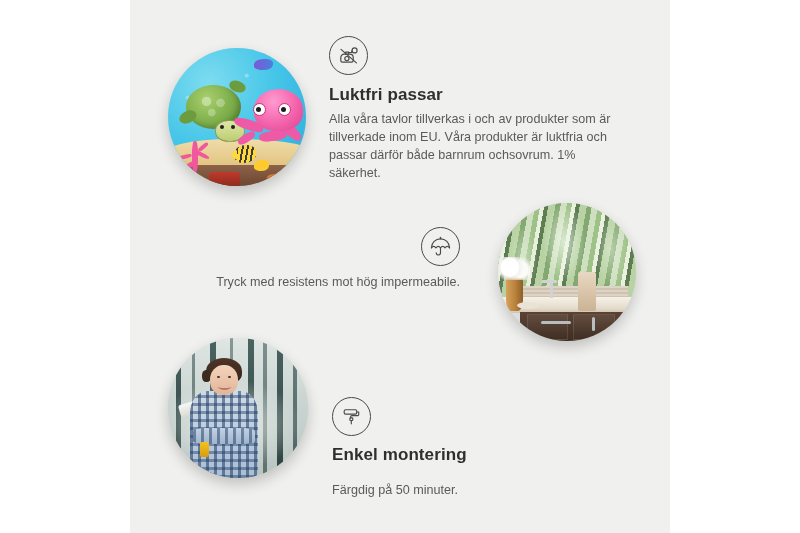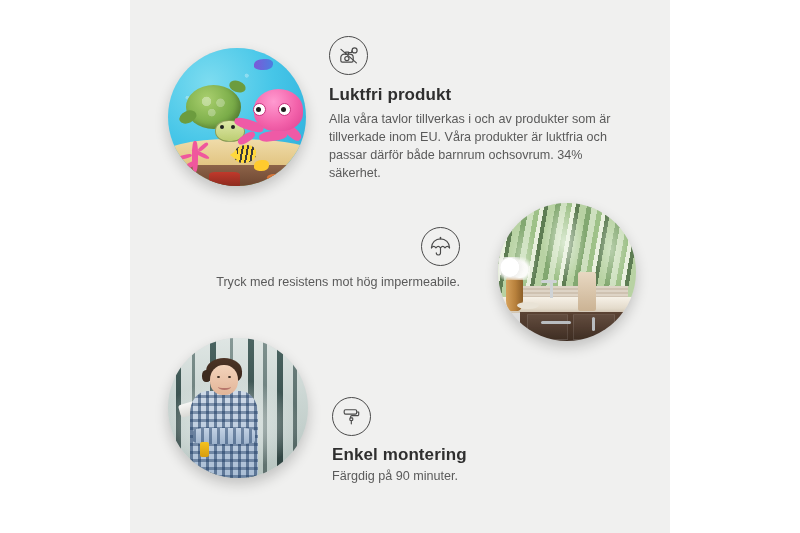--- a/index.html
+++ b/index.html
@@ -296,21 +296,21 @@
   #feature-odour .feat-title{margin-bottom:6px;}
 
   
   #feature-water{left:188px;top:227px;width:272px;text-align:right;}
   #feature-water .feat-icon{margin-left:auto;margin-bottom:8px;}
   #feature-water .feat-title{margin-bottom:4px;}
 
   
   #feature-mount{left:332px;top:397px;width:260px;}
   #feature-mount .feat-icon{margin-bottom:8px;}
-  #feature-mount .feat-title{margin-bottom:3px;}
+  #feature-mount .feat-title{margin-bottom:17px;}
 </style>
 </head>
 <body>
 
 <div class="stage">
 
   <div class="panel"></div>
 
   <div class="photo" id="photo-sea">
     <div class="inner">
@@ -396,22 +396,22 @@
     <div class="feat-icon">
       <svg width="26" height="26" viewBox="0 0 26 26" fill="none" stroke="#4a4a4a" stroke-width="1.2" stroke-linecap="round" stroke-linejoin="round">
         <path d="M8.2 11.2 h5.6 a3.4 3.4 0 0 1 3.4 3.4 v3.0 a1.6 1.6 0 0 1 -1.6 1.6 h-9.2 a1.6 1.6 0 0 1 -1.6 -1.6 v-3.0 a3.4 3.4 0 0 1 3.4 -3.4 z"></path>
         <path d="M9.6 11.2 v-2.0 h3.0 v2.0"></path>
         <path d="M12.6 9.5 h3.2 v-1.6"></path>
         <circle cx="18.6" cy="7.4" r="2.5"></circle>
         <circle cx="10.9" cy="15.6" r="2.1"></circle>
         <line x1="5.0" y1="6.4" x2="20.4" y2="19.9"></line>
       </svg>
     </div>
-    <h3 class="feat-title">Luktfri produkt</h3>
-    <p class="feat-text">Alla våra tavlor tillverkas i och av produkter som är tillverkade inom EU. Våra produkter är luktfria och passar därför både barnrum ochsovrum. 34% säkerhet.</p>
+    <h3 class="feat-title">Luktfri passar</h3>
+    <p class="feat-text">Alla våra tavlor tillverkas i och av produkter som är tillverkade inom EU. Våra produkter är luktfria och passar därför både barnrum ochsovrum. 1% säkerhet.</p>
   </div>
 
   <div class="feature" id="feature-water">
     <div class="feat-icon">
       <svg width="25" height="25" viewBox="0 0 26 26" fill="none" stroke="#4a4a4a" stroke-width="1.2" stroke-linecap="round" stroke-linejoin="round">
         <path d="M3.6 14.4 a9.4 9.4 0 0 1 18.8 0"></path>
         <path d="M3.6 14.4 q2.35 -3.1 4.7 0 q2.35 -3.1 4.7 0 q2.35 -3.1 4.7 0 q2.35 -3.1 4.7 0"></path>
         <line x1="13" y1="14.4" x2="13" y2="19.6"></line>
         <path d="M13 19.6 a2.2 2.2 0 0 1 -4.4 0"></path>
         <line x1="13" y1="5.0" x2="13" y2="3.4"></line>
@@ -423,16 +423,16 @@
   <div class="feature" id="feature-mount">
     <div class="feat-icon">
       <svg width="25" height="25" viewBox="0 0 26 26" fill="none" stroke="#4a4a4a" stroke-width="1.2" stroke-linecap="round" stroke-linejoin="round">
         <rect x="5.4" y="6.0" width="13.0" height="4.6" rx="1.4"></rect>
         <path d="M18.4 8.3 h2.1 v2.6 a1.2 1.2 0 0 1 -1.2 1.2 h-6.0 a1.2 1.2 0 0 0 -1.2 1.2 v1.1"></path>
         <rect x="11.3" y="14.4" width="3.0" height="2.8" rx="0.7"></rect>
         <line x1="12.8" y1="17.2" x2="12.8" y2="20.6"></line>
       </svg>
     </div>
     <h3 class="feat-title">Enkel montering</h3>
-    <p class="feat-text">Färgdig på 90 minuter.</p>
+    <p class="feat-text">Färgdig på 50 minuter.</p>
   </div>
 
 </div>
 
 </body></html>

